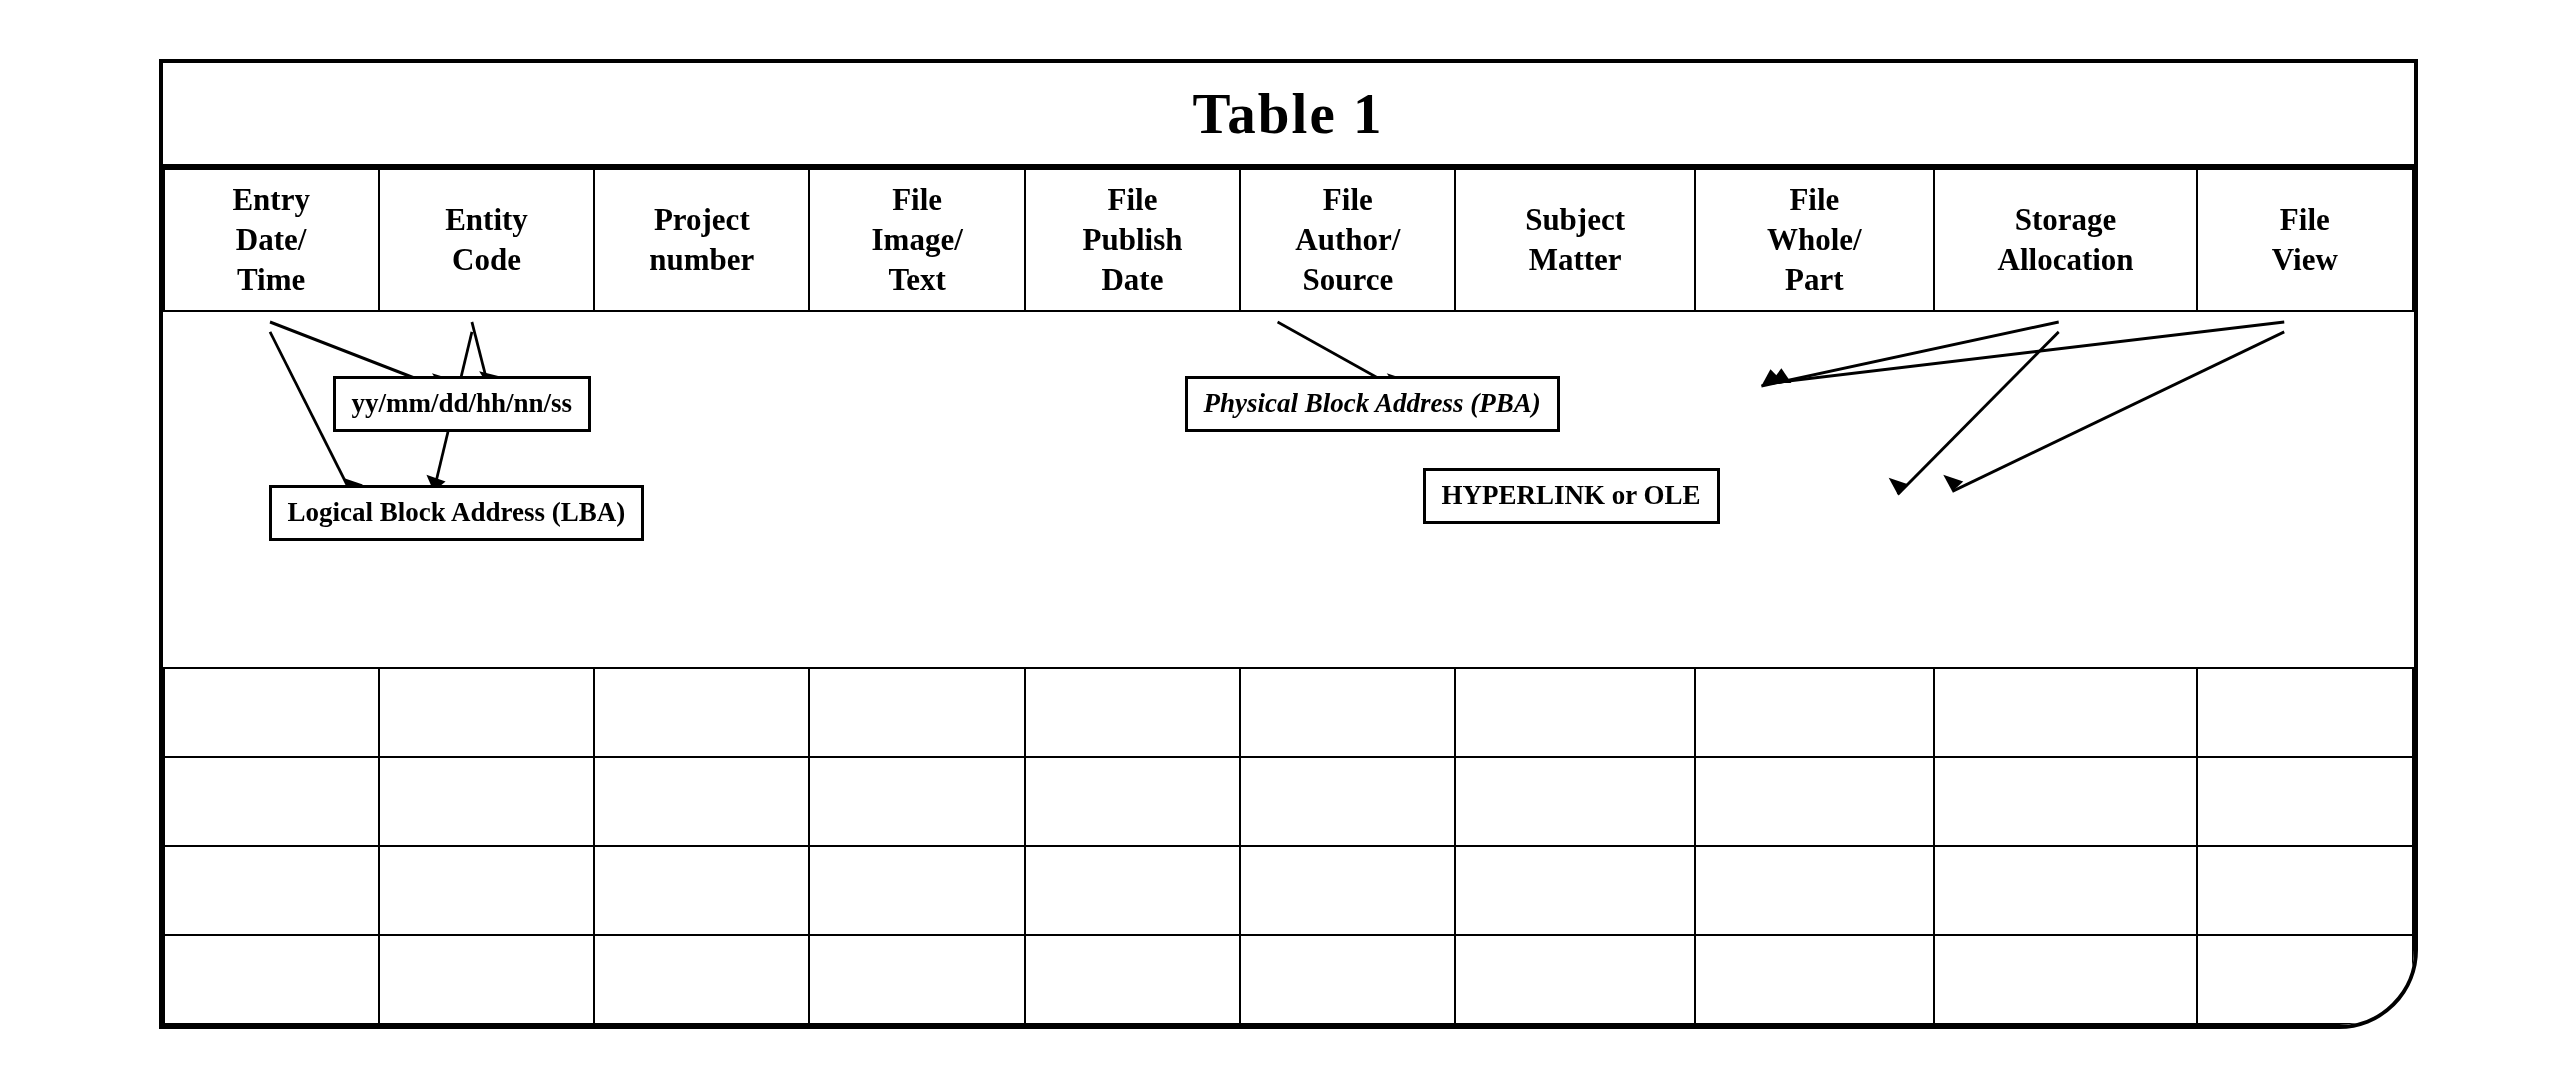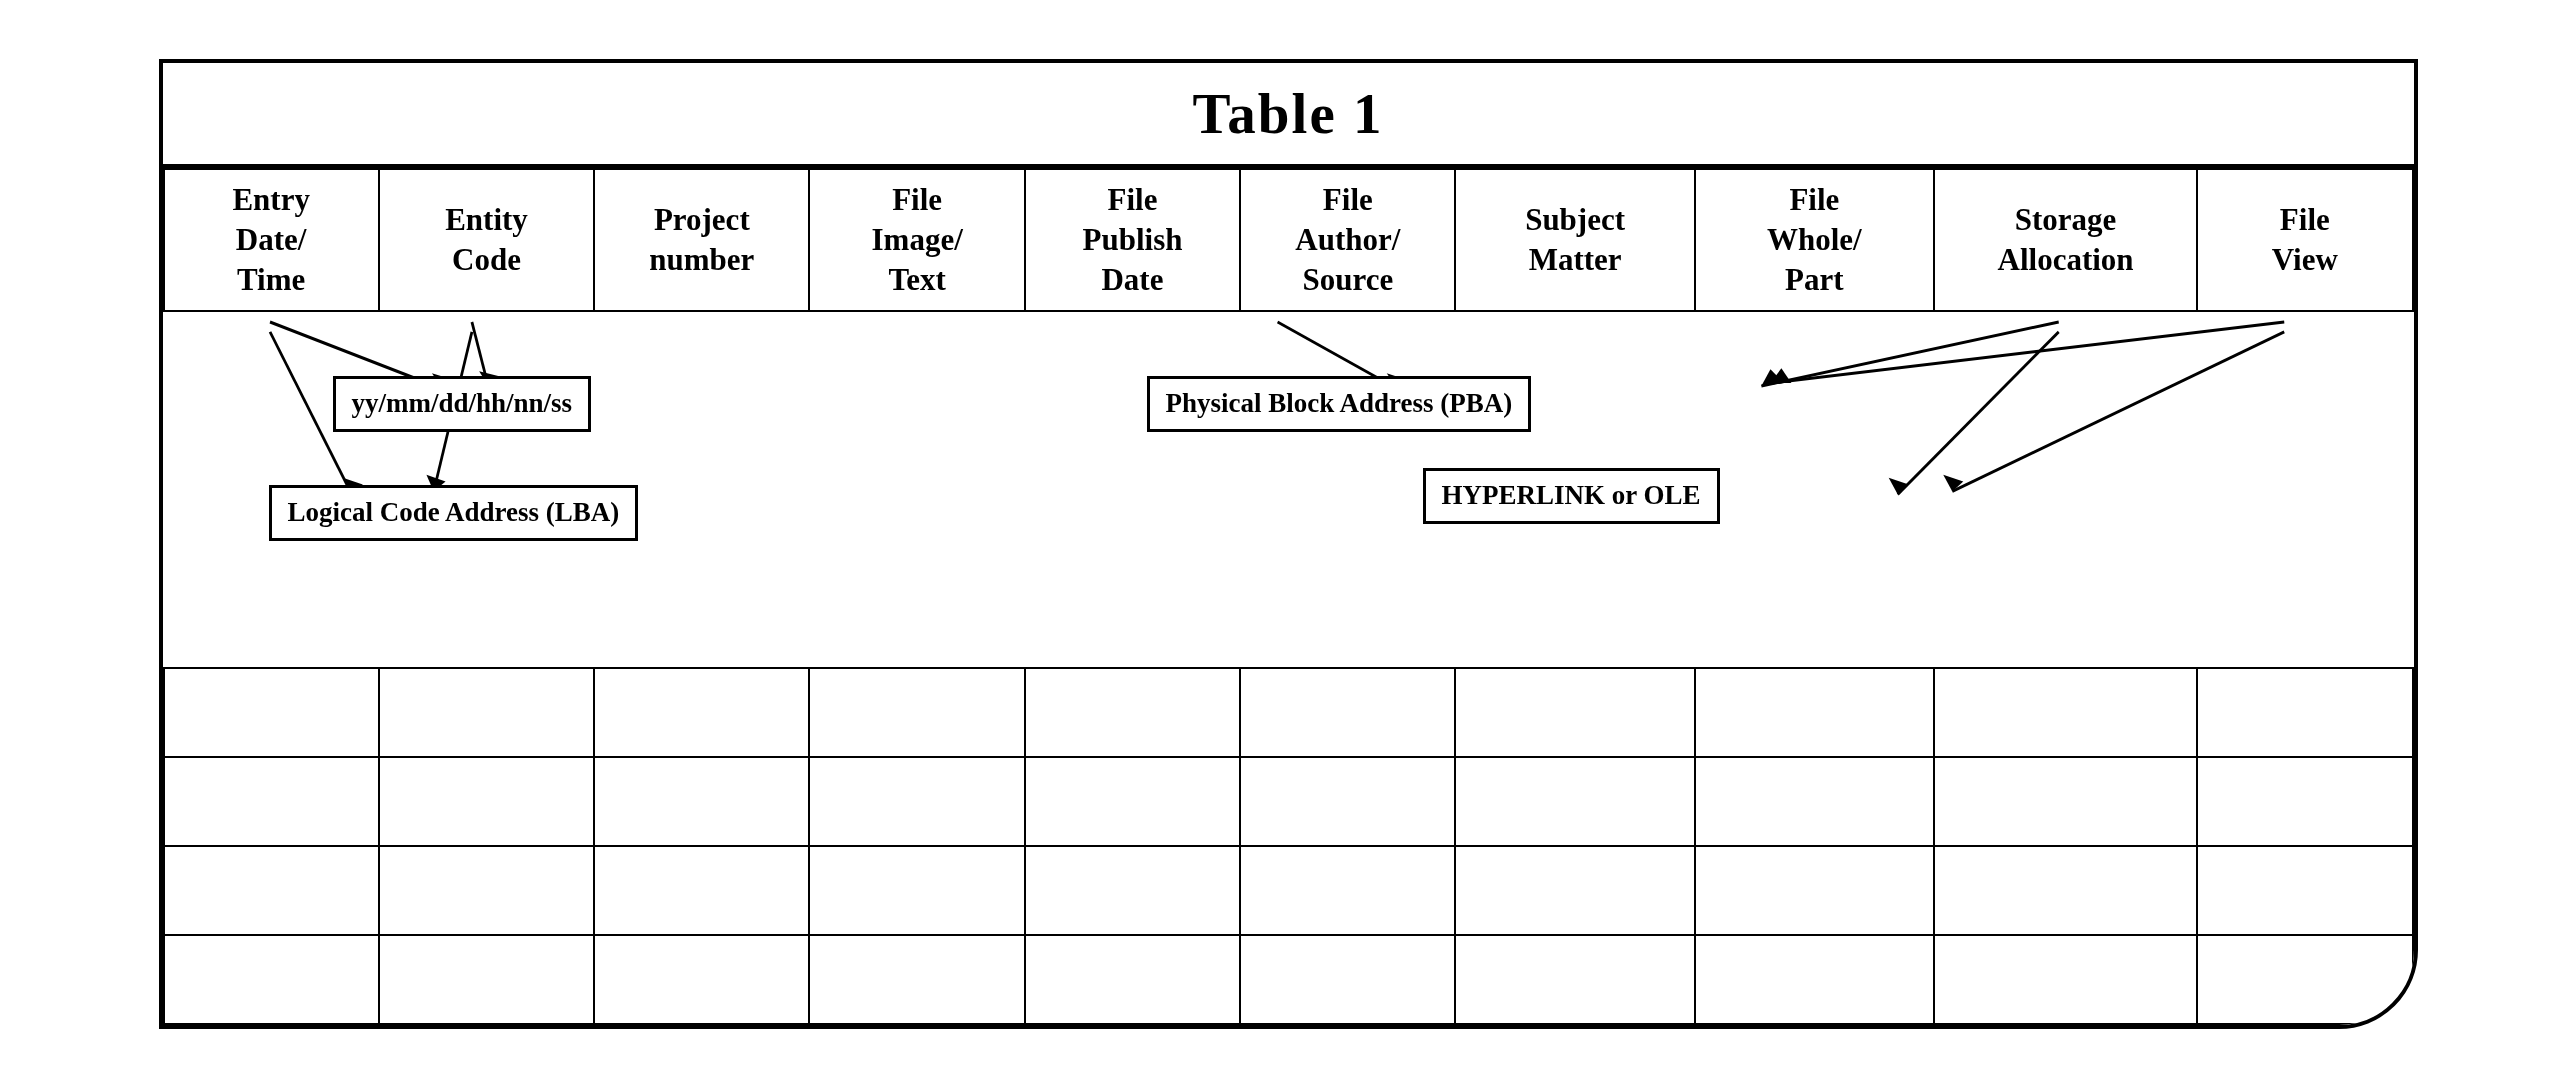--- a/index.html
+++ b/index.html
@@ -180,24 +180,24 @@
 
                 <line x1="2325" y1="10" x2="1960" y2="172" stroke="#000" stroke-width="3"></line>
                 <polygon points="1960,172 1950,155 1972,162" fill="#000"></polygon>
               </svg>
 
               <div class="ann-label" style="top: 54px; left: 163px;">
                 <span>yy/mm/dd/hh/nn/ss</span>
               </div>
 
               <div class="ann-label" style="top: 163px; left: 99px;">
-                <span>Logical Code Address (LBA)</span>
-              </div>
-
-              <div class="ann-label" style="top: 54px; left: 977px;">
+                <span>Logical Block Address (LBA)</span>
+              </div>
+
+              <div class="ann-label" style="top: 54px; left: 1015px; font-style: italic;">
                 <span>Physical Block Address (PBA)</span>
               </div>
 
               <div class="ann-label" style="top: 146px; left: 1253px;">
                 <span>HYPERLINK or OLE</span>
               </div>
             </div>
           </td>
         </tr>
 

